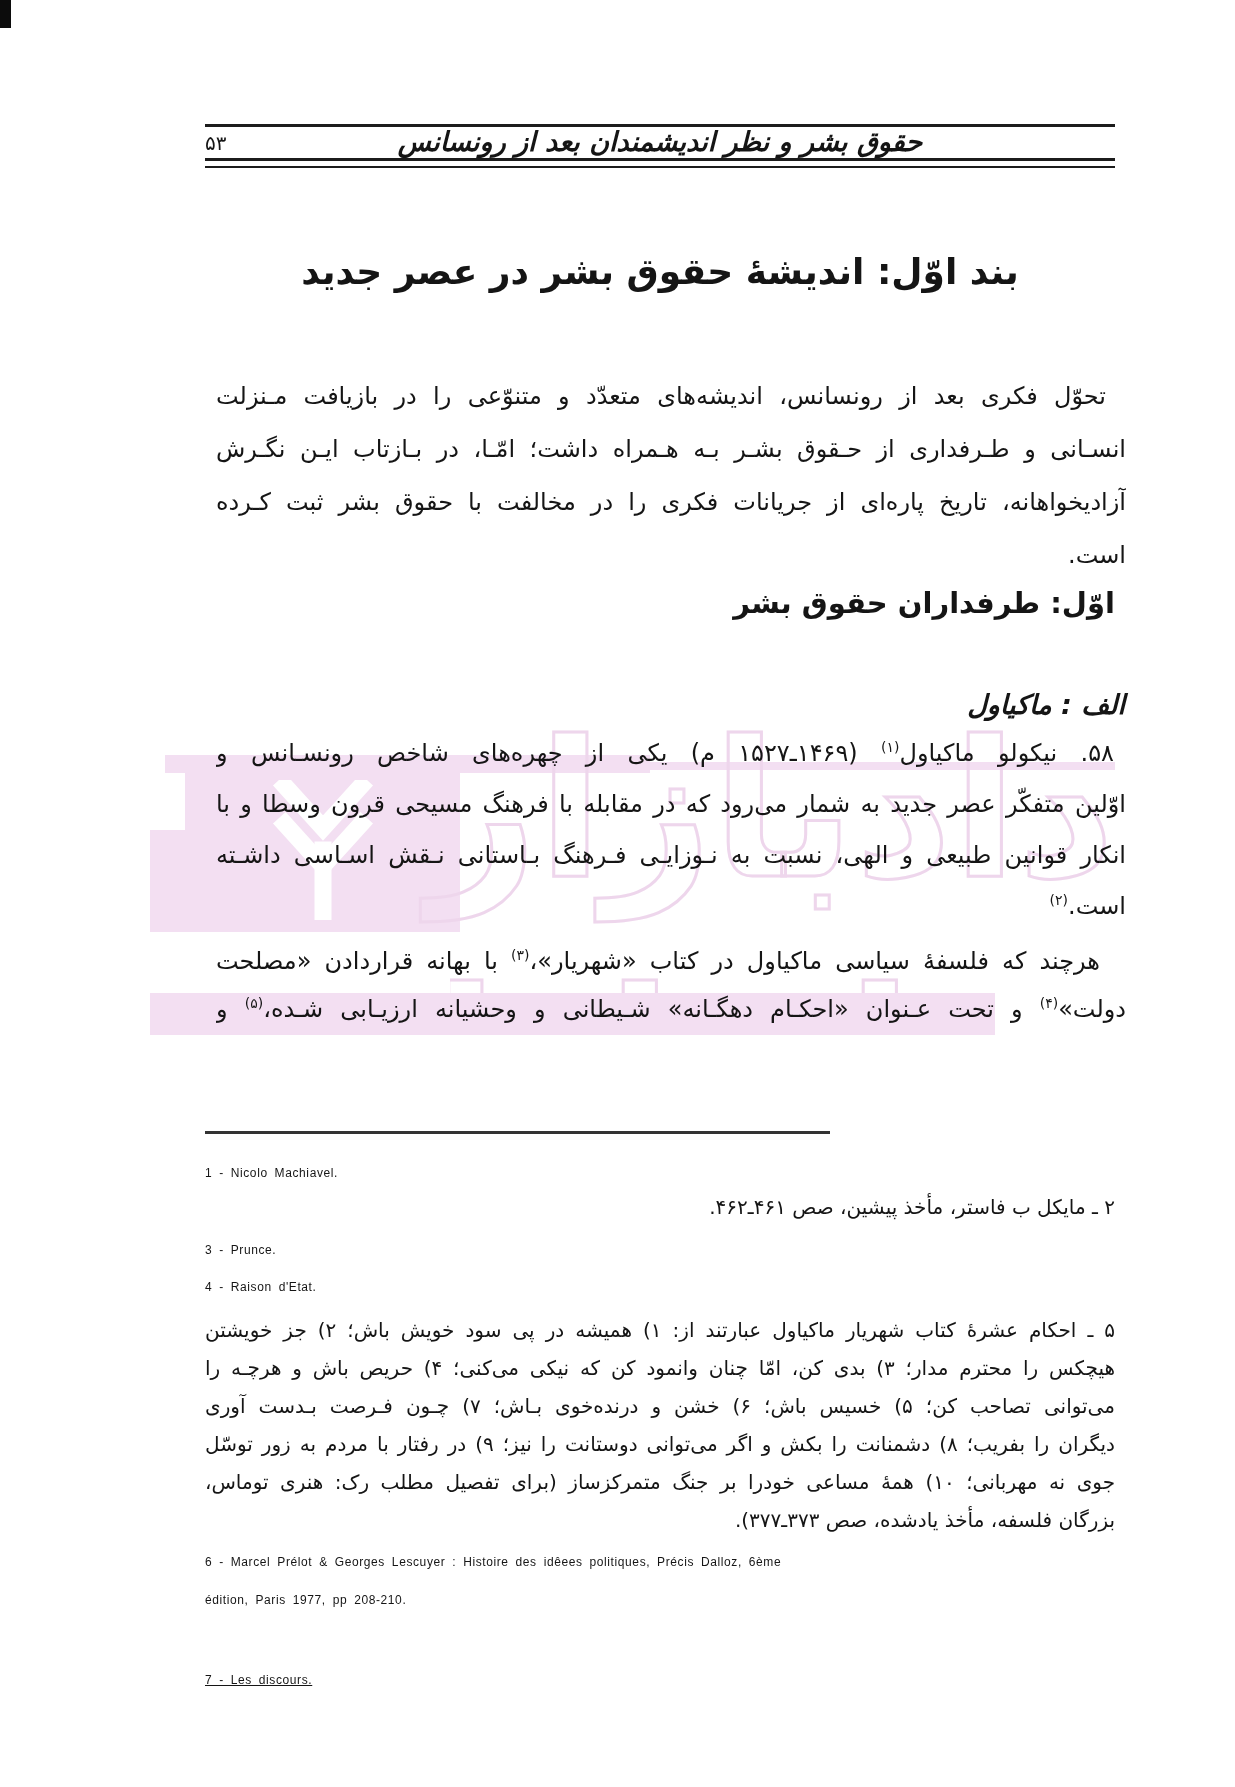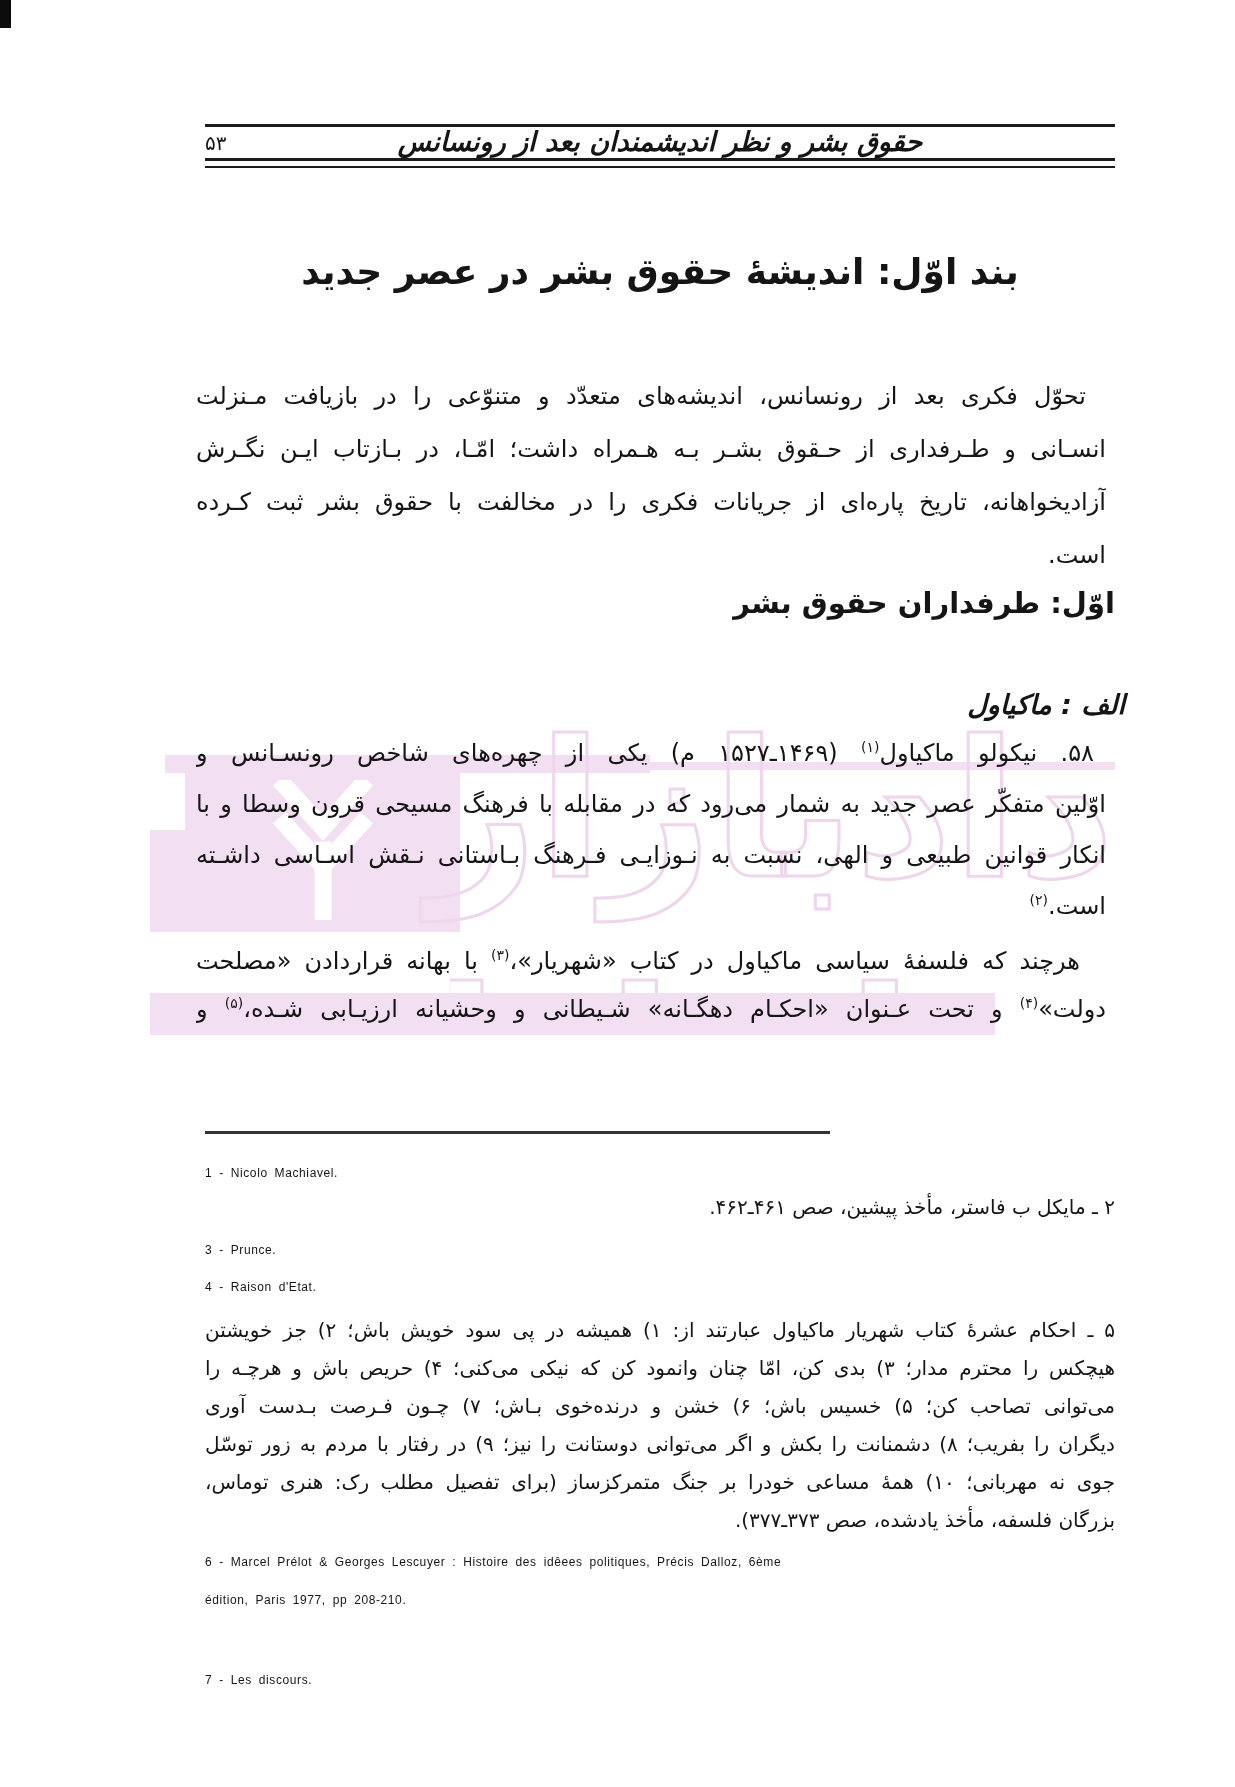--- a/index.html
+++ b/index.html
@@ -19,21 +19,21 @@
   .running-title{left:205px;top:124px;width:910px;height:44px;line-height:36px;direction:rtl;
             text-align:center;font-size:27px;font-weight:bold;font-style:italic;}
   
   .main-heading{left:205px;top:243px;width:910px;height:58px;line-height:58px;direction:rtl;
             text-align:center;font-size:36px;font-weight:bold;}
   .subhead1{left:205px;top:578px;width:910px;height:50px;line-height:50px;direction:rtl;
             text-align:right;font-size:29px;font-weight:bold;}
   .subhead2{left:215px;top:680px;width:910px;height:50px;line-height:50px;direction:rtl;
             text-align:right;font-size:27px;font-weight:bold;font-style:italic;}
   
-  .block{left:196px;width:910px;direction:rtl;}
+  .block{left:216px;width:910px;direction:rtl;}
   .bline{direction:rtl;text-align:justify;text-align-last:justify;overflow:hidden;
          font-size:24px;}
   .bline.last{text-align-last:right;}
   .bline.indent20{padding-right:20px;}
   .bline.indent12{padding-right:12px;}
   .bline.indent26{padding-right:26px;}
   .intro-block{top:370px;}
   .intro-block .bline{height:53px;line-height:53px;}
   .p58-block{top:728px;}
   .p58-block .bline{height:51px;line-height:51px;}
@@ -46,21 +46,21 @@
           font-family:"Liberation Sans",sans-serif;font-size:12px;letter-spacing:0.6px;word-spacing:3px;}
   .fn-fa{left:205px;width:910px;direction:rtl;text-align:right;font-size:20px;}
   .fn1{top:1158px;height:30px;line-height:30px;}
   .fn2{top:1189px;height:36px;line-height:36px;}
   .fn3{top:1235px;height:30px;line-height:30px;}
   .fn4{top:1272px;height:30px;line-height:30px;}
   .fn5-block{top:1311px;left:205px;width:910px;}
   .fn5-block .bline{height:38px;line-height:38px;font-size:20px;}
   .fn6-block{top:1543px;}
   .fn6-block div{height:38px;line-height:38px;}
-  .fn7{top:1665px;height:30px;line-height:30px;}
+  .fn7{top:1665px;height:30px;line-height:30px;text-decoration:underline;}
   
   .wm{z-index:1;pointer-events:none;}
   .wm-pink{background:#f3dff2;}
   .wm-strip-a{left:165px;top:755px;width:485px;height:18px;}
   .wm-strip-b{left:640px;top:762px;width:475px;height:8px;}
   .wm-left-edge{left:150px;top:830px;width:35px;height:102px;}
   .wm-block{left:185px;top:772px;width:275px;height:160px;display:flex;align-items:center;justify-content:center;}
   .wm-band{left:150px;top:993px;width:845px;height:42px;}
   .wm-word{left:450px;top:688px;width:665px;height:246px;line-height:246px;direction:rtl;
            text-align:center;font-size:190px;font-weight:bold;color:transparent;

